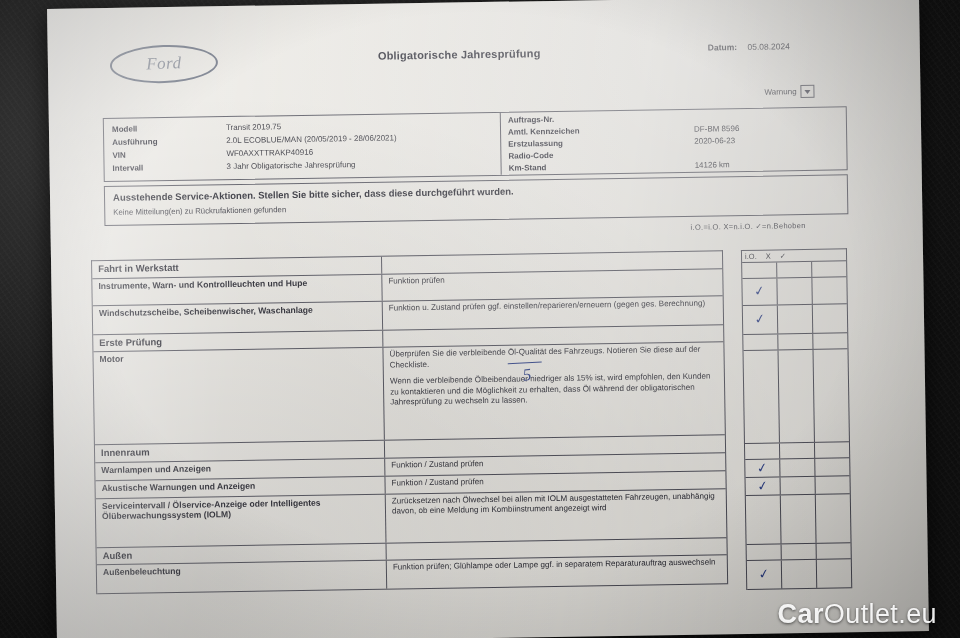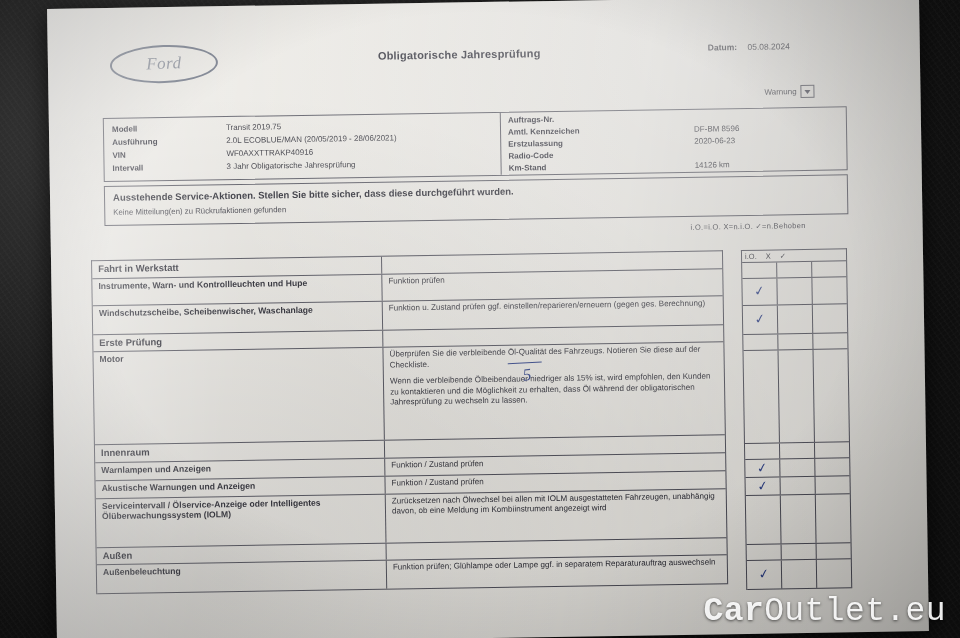--- a/index.html
+++ b/index.html
@@ -290,25 +290,25 @@
     width: 34px;
     height: 3px;
     border-bottom: 1.2px solid #2c3f86;
     transform: rotate(-2deg);
     z-index: 30;
   }
 
   
   .watermark {
     position: absolute;
-    right: 14px;
+    right: 23px;
     bottom: 8px;
-    font-size: 33px;
+    font-size: 27px;
     color: rgba(255,255,255,0.92);
-    font-family: Liberation Mono, monospace;
+    font-family: Liberation Sans, sans-serif;
     letter-spacing: 0.4px;
     text-shadow: 0 1px 3px rgba(0,0,0,0.6);
     z-index: 90;
   }
   .watermark .b { font-weight: bold; }
 
   
   #blur {
     position: absolute;
     inset: 0;

